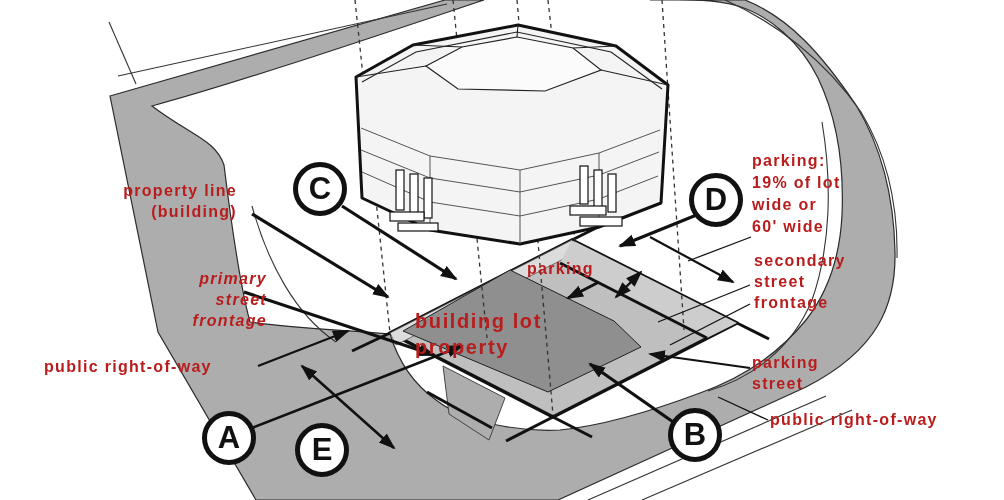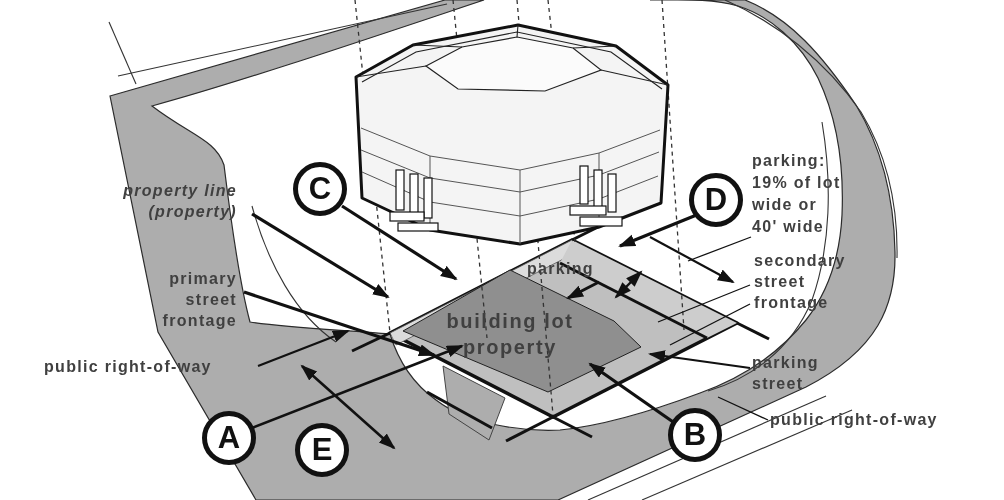--- a/index.html
+++ b/index.html
@@ -2,25 +2,25 @@
 <html><head>
 <meta charset="utf-8">
 <style>
   html,body{margin:0;padding:0;background:#fff;}
   #stage{
     position:relative;width:1004px;height:500px;background:#ffffff;
     overflow:hidden;font-family:"Liberation Sans",sans-serif;
   }
   #stage svg{position:absolute;left:0;top:0;}
   .lbl{
-    position:absolute;color:#404040;font-weight:700;
+    position:absolute;color:#b91c1c;font-weight:700;
     font-size:16px;line-height:21px;letter-spacing:1.3px;white-space:nowrap;
   }
   .lbl.right-align{text-align:right;}
-  .lbl.center-align{text-align:center;}
+  .lbl.center-align{}
   .lbl.big{font-size:20px;line-height:26px;letter-spacing:1.6px;}
   .circle-marker{
     position:absolute;width:54px;height:54px;box-sizing:border-box;
     border:5px solid #111;border-radius:50%;background:#fff;
     display:flex;align-items:center;justify-content:center;
     font-size:31px;font-weight:700;color:#111;letter-spacing:0;
   }
 </style>
 </head>
 <body>
@@ -139,26 +139,26 @@
       <path d="M650,237 L733,282" stroke-width="2.2" marker-end="url(#ah)"></path>
       <path d="M258,366 L348,331" stroke-width="2.2" marker-end="url(#ah)"></path>
       <path d="M750,368 L650,354" stroke-width="2.2" marker-end="url(#ah)"></path>
       <path d="M750,285 L658,322" stroke-width="1.3"></path>
       <path d="M750,304 L670,345" stroke-width="1.3"></path>
       <path d="M768,420 L718,397" stroke-width="1.3"></path>
       <path d="M751,237 L688,261" stroke-width="1.3"></path>
     </g>
   </svg>
 
-  <div class="lbl right-align" style="right:767px;top:180px;font-style:italic;">
+  <div class="lbl right-align" style="right:767px;top:180px;">
     <div>property line</div>
-    <div>(property)</div>
-  </div>
-
-  <div class="lbl right-align" style="right:767px;top:268px;">
+    <div>(building)</div>
+  </div>
+
+  <div class="lbl right-align" style="right:737px;top:268px;font-style:italic;">
     <div>primary</div>
     <div>street</div>
     <div>frontage</div>
   </div>
 
   <div class="lbl" style="left:44px;top:356px;">
     <div>public right-of-way</div>
   </div>
 
   <div class="lbl" style="left:527px;top:258px;">
@@ -167,21 +167,21 @@
 
   <div class="lbl big center-align" style="left:415px;top:308px;width:190px;">
     <div>building lot</div>
     <div>property</div>
   </div>
 
   <div class="lbl" style="left:752px;top:150px;line-height:22px;">
     <div>parking:</div>
     <div>19% of lot</div>
     <div>wide or</div>
-    <div>40' wide</div>
+    <div>60' wide</div>
   </div>
 
   <div class="lbl" style="left:754px;top:250px;">
     <div>secondary</div>
     <div>street</div>
     <div>frontage</div>
   </div>
 
   <div class="lbl" style="left:752px;top:352px;">
     <div>parking</div>

